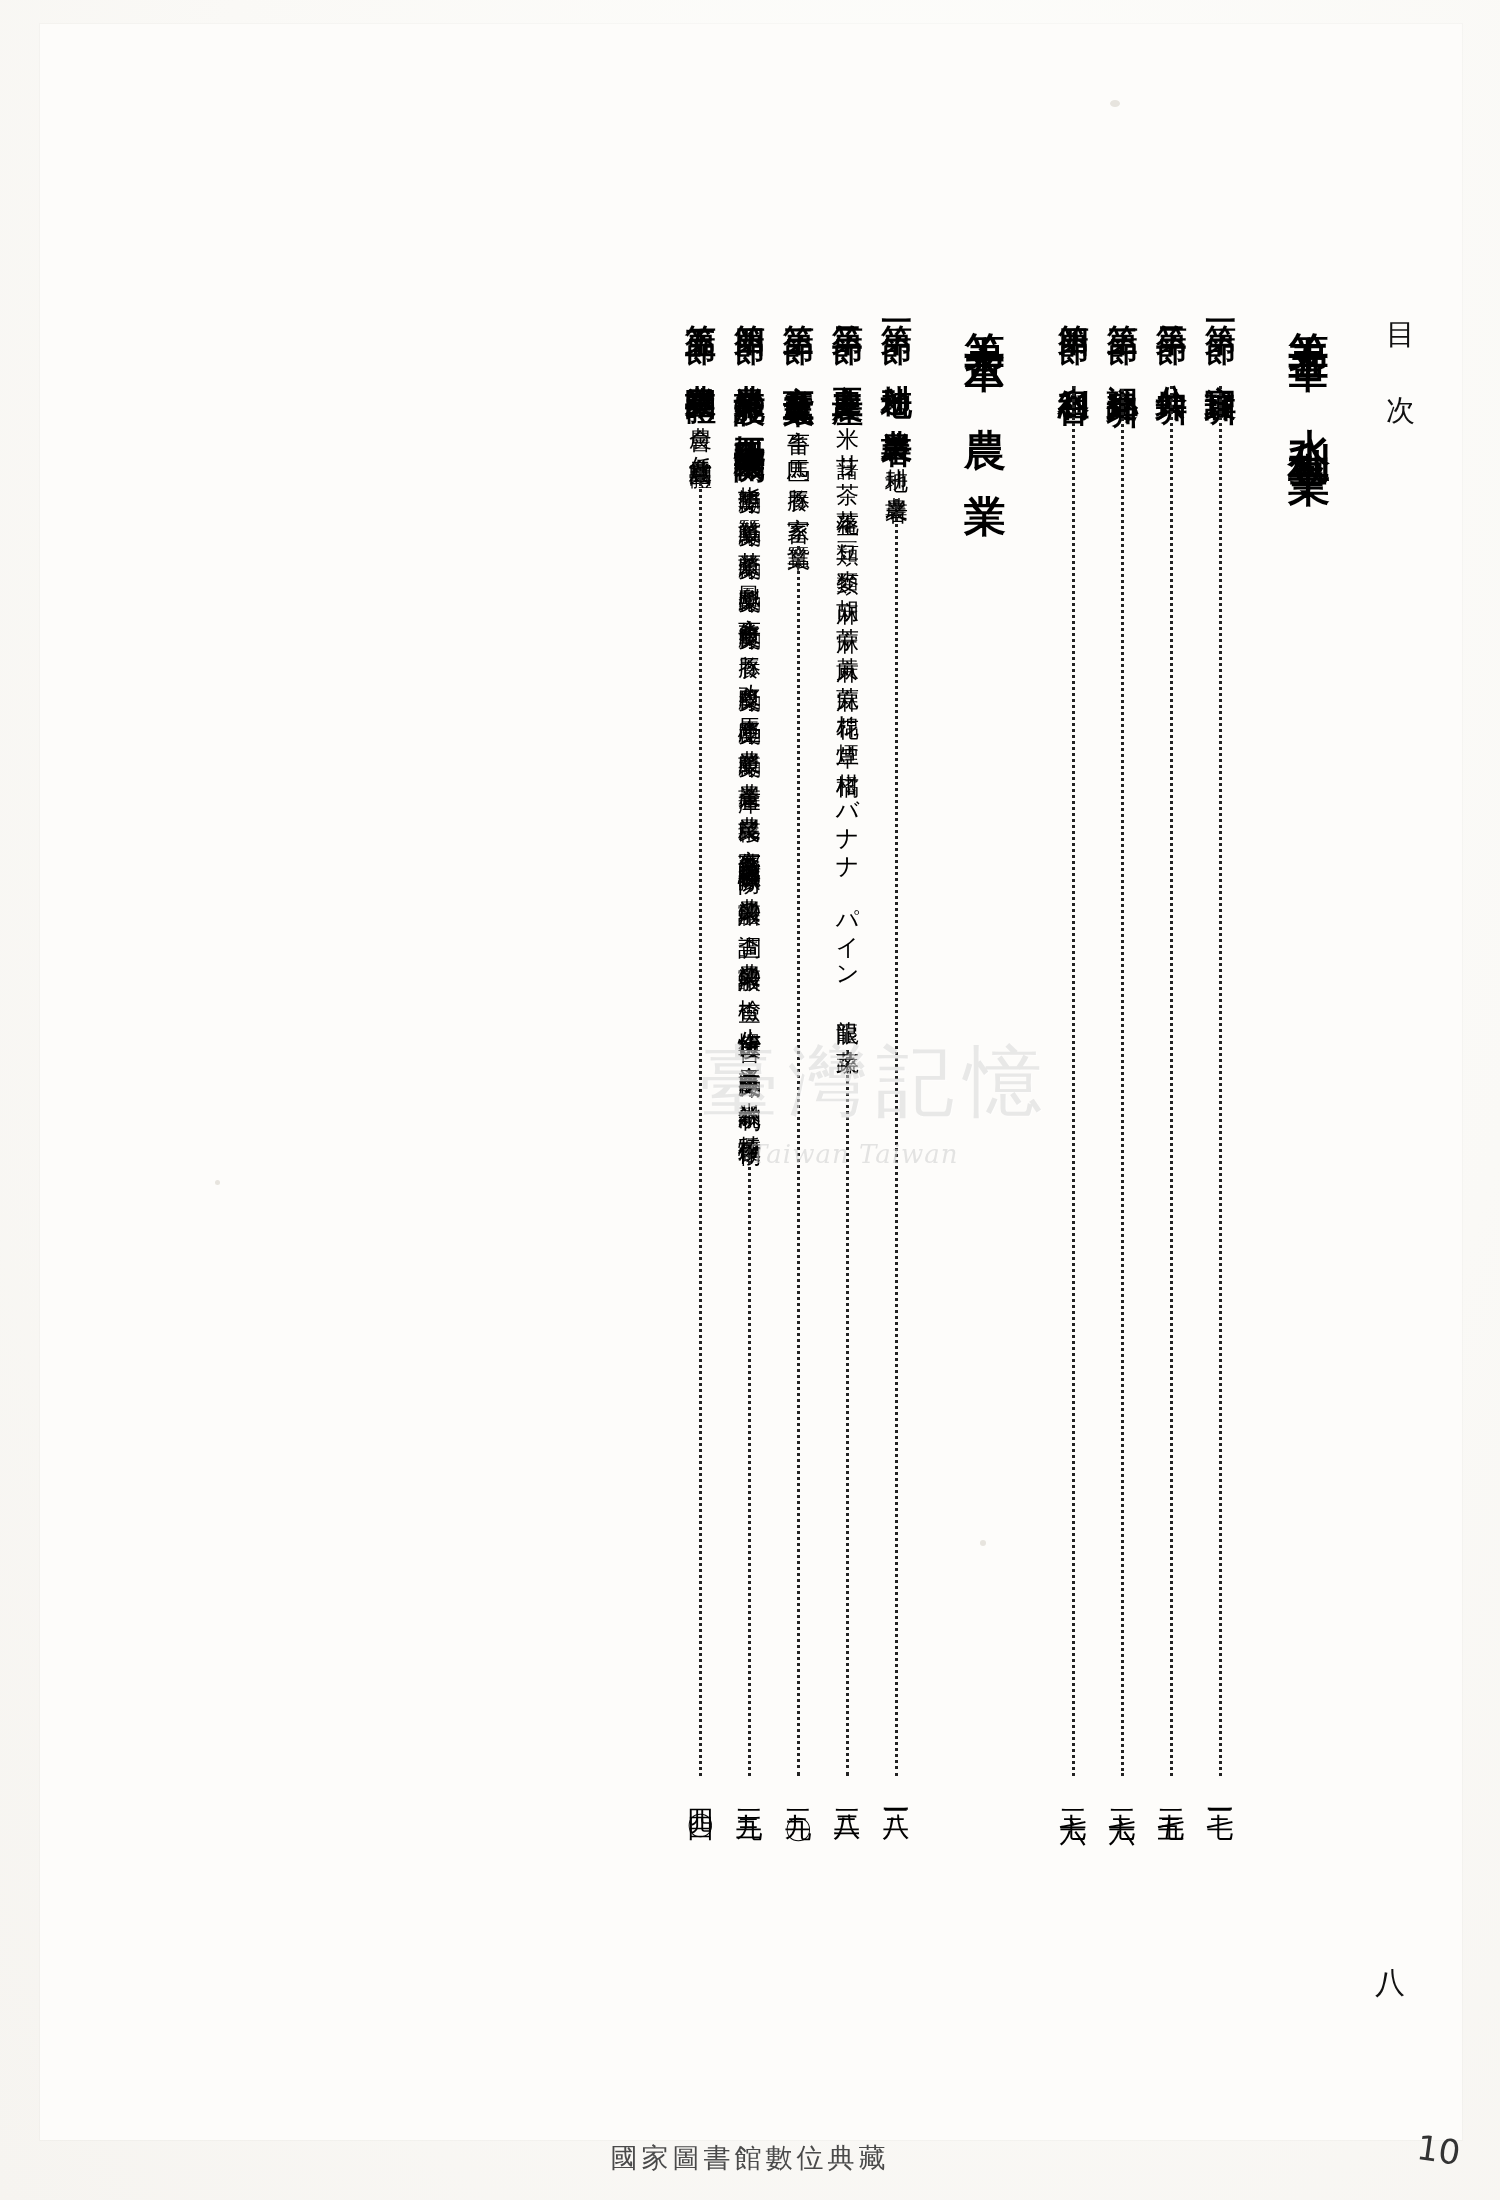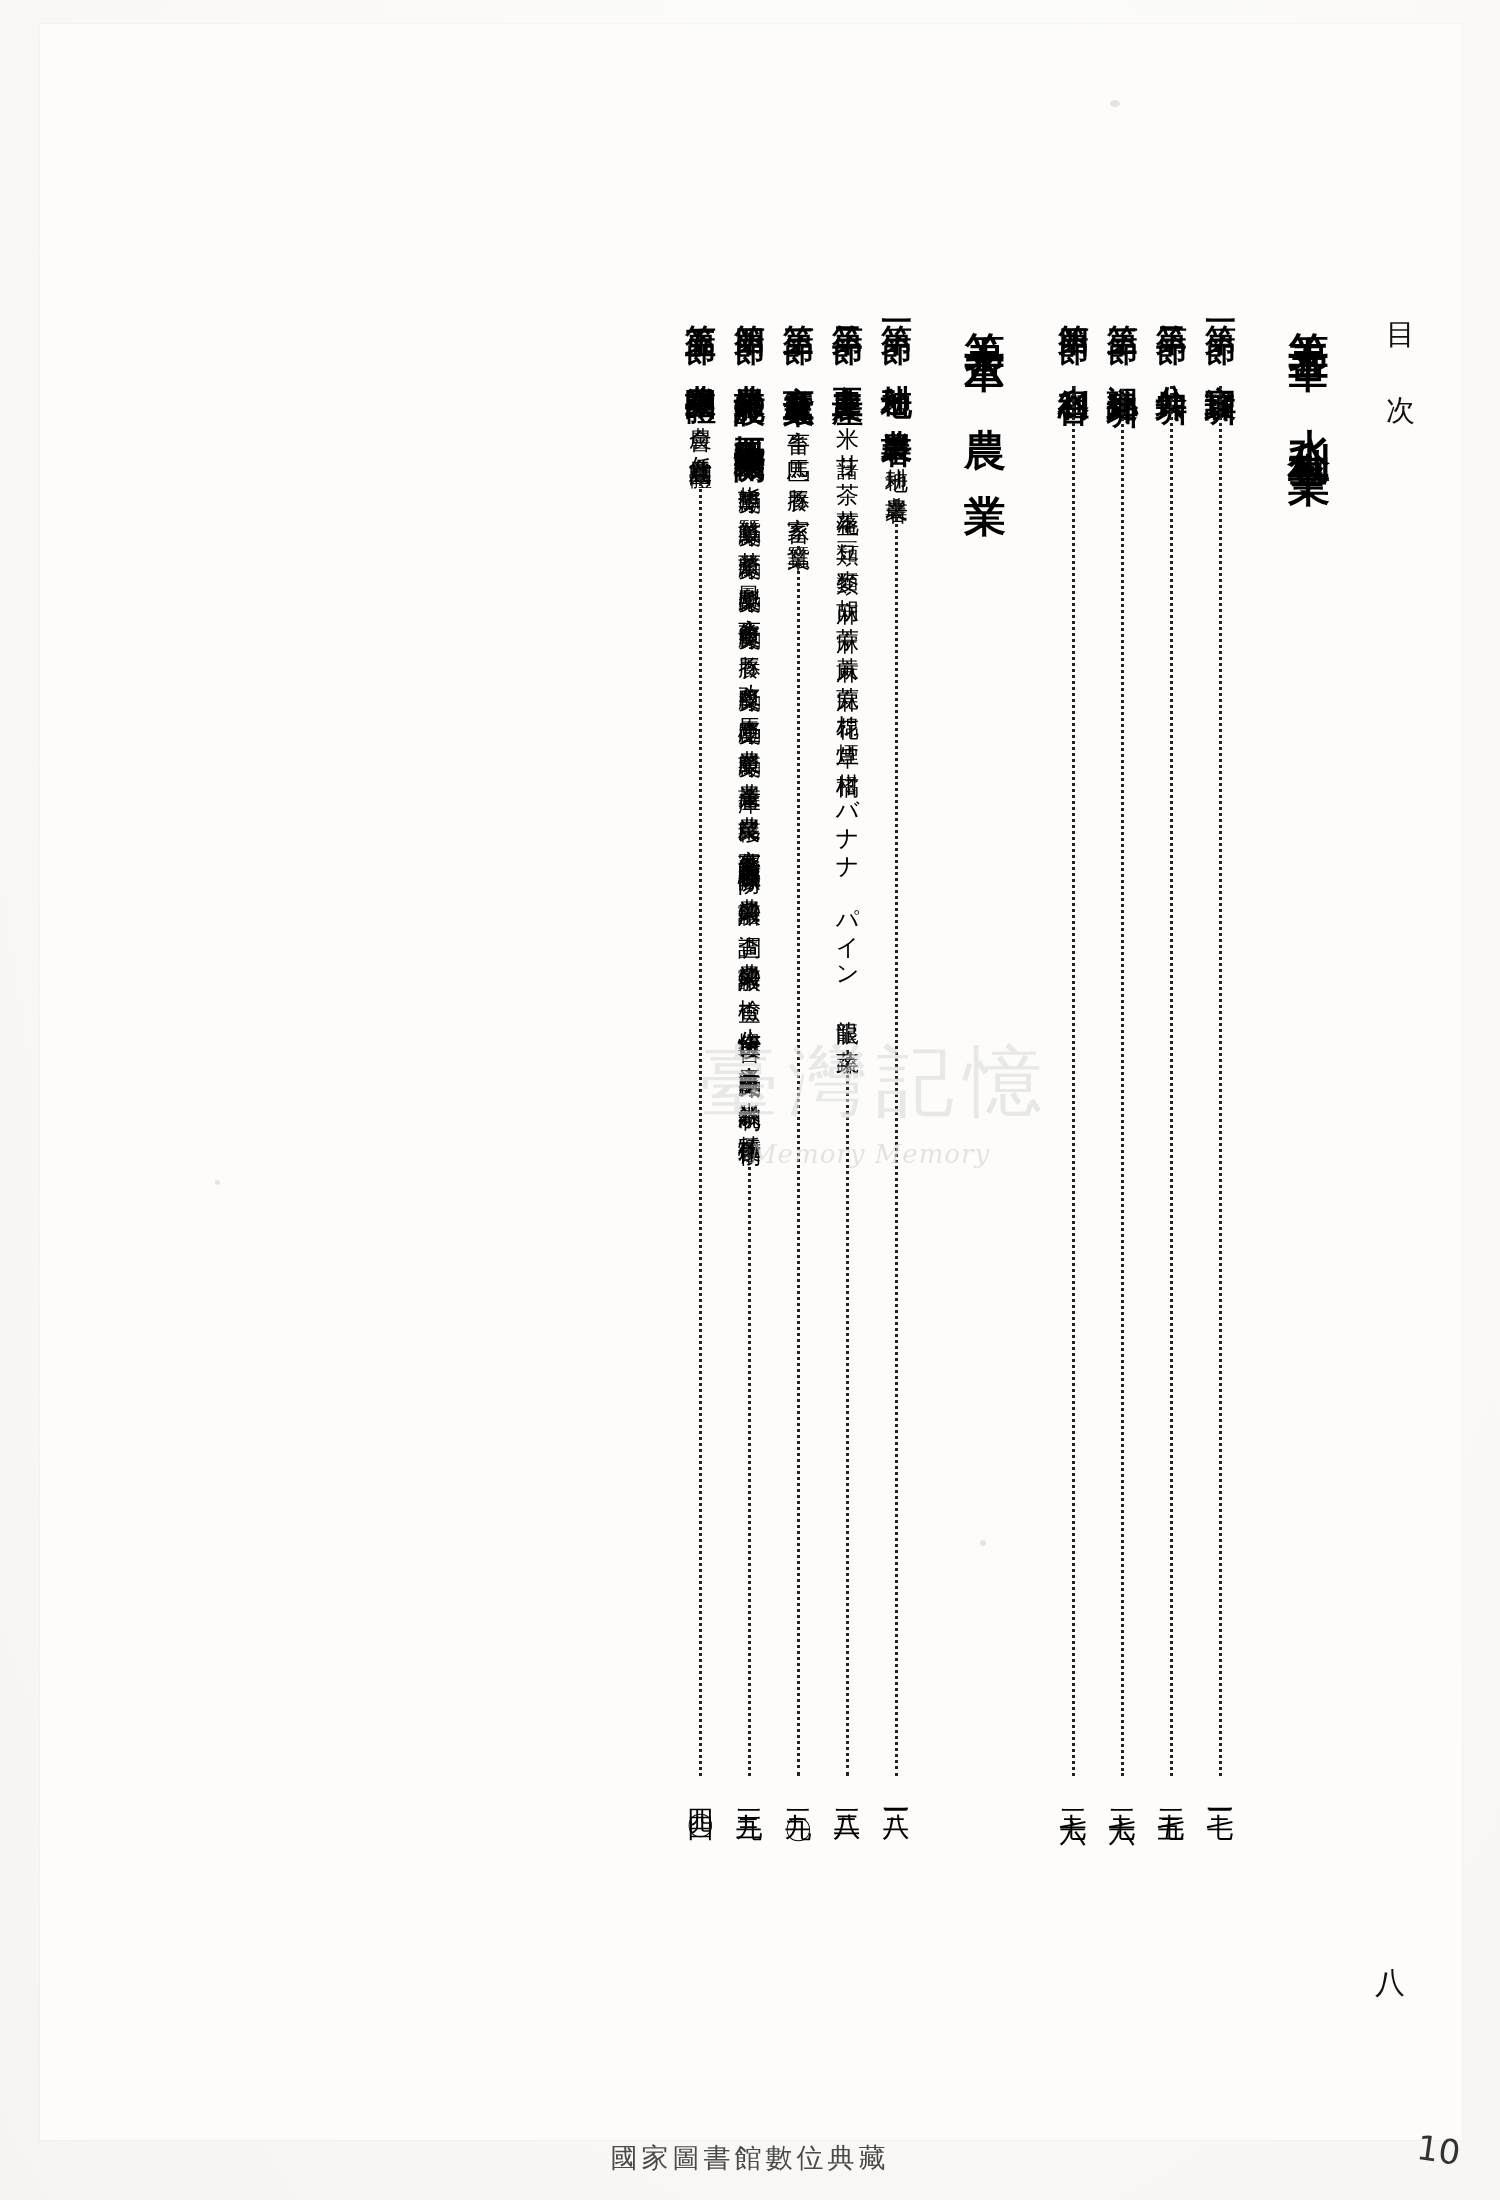--- a/index.html
+++ b/index.html
@@ -292,18 +292,18 @@
         <span class="sub">農會　任意農業團體</span>
       </div>
       <div class="leader"></div>
       <div class="vblock pg">四〇四</div>
     </div>
 
   </div>
 
   <div id="watermark">
     <div id="wm-main">臺灣記憶</div>
-    <div id="wm-sub">Memory Memory</div>
+    <div id="wm-sub">Taiwan Taiwan</div>
   </div>
 
   <div id="footer-stamp">國家圖書館數位典藏</div>
   <div id="corner-mark">10</div>
 </div>
 
 </body></html>

